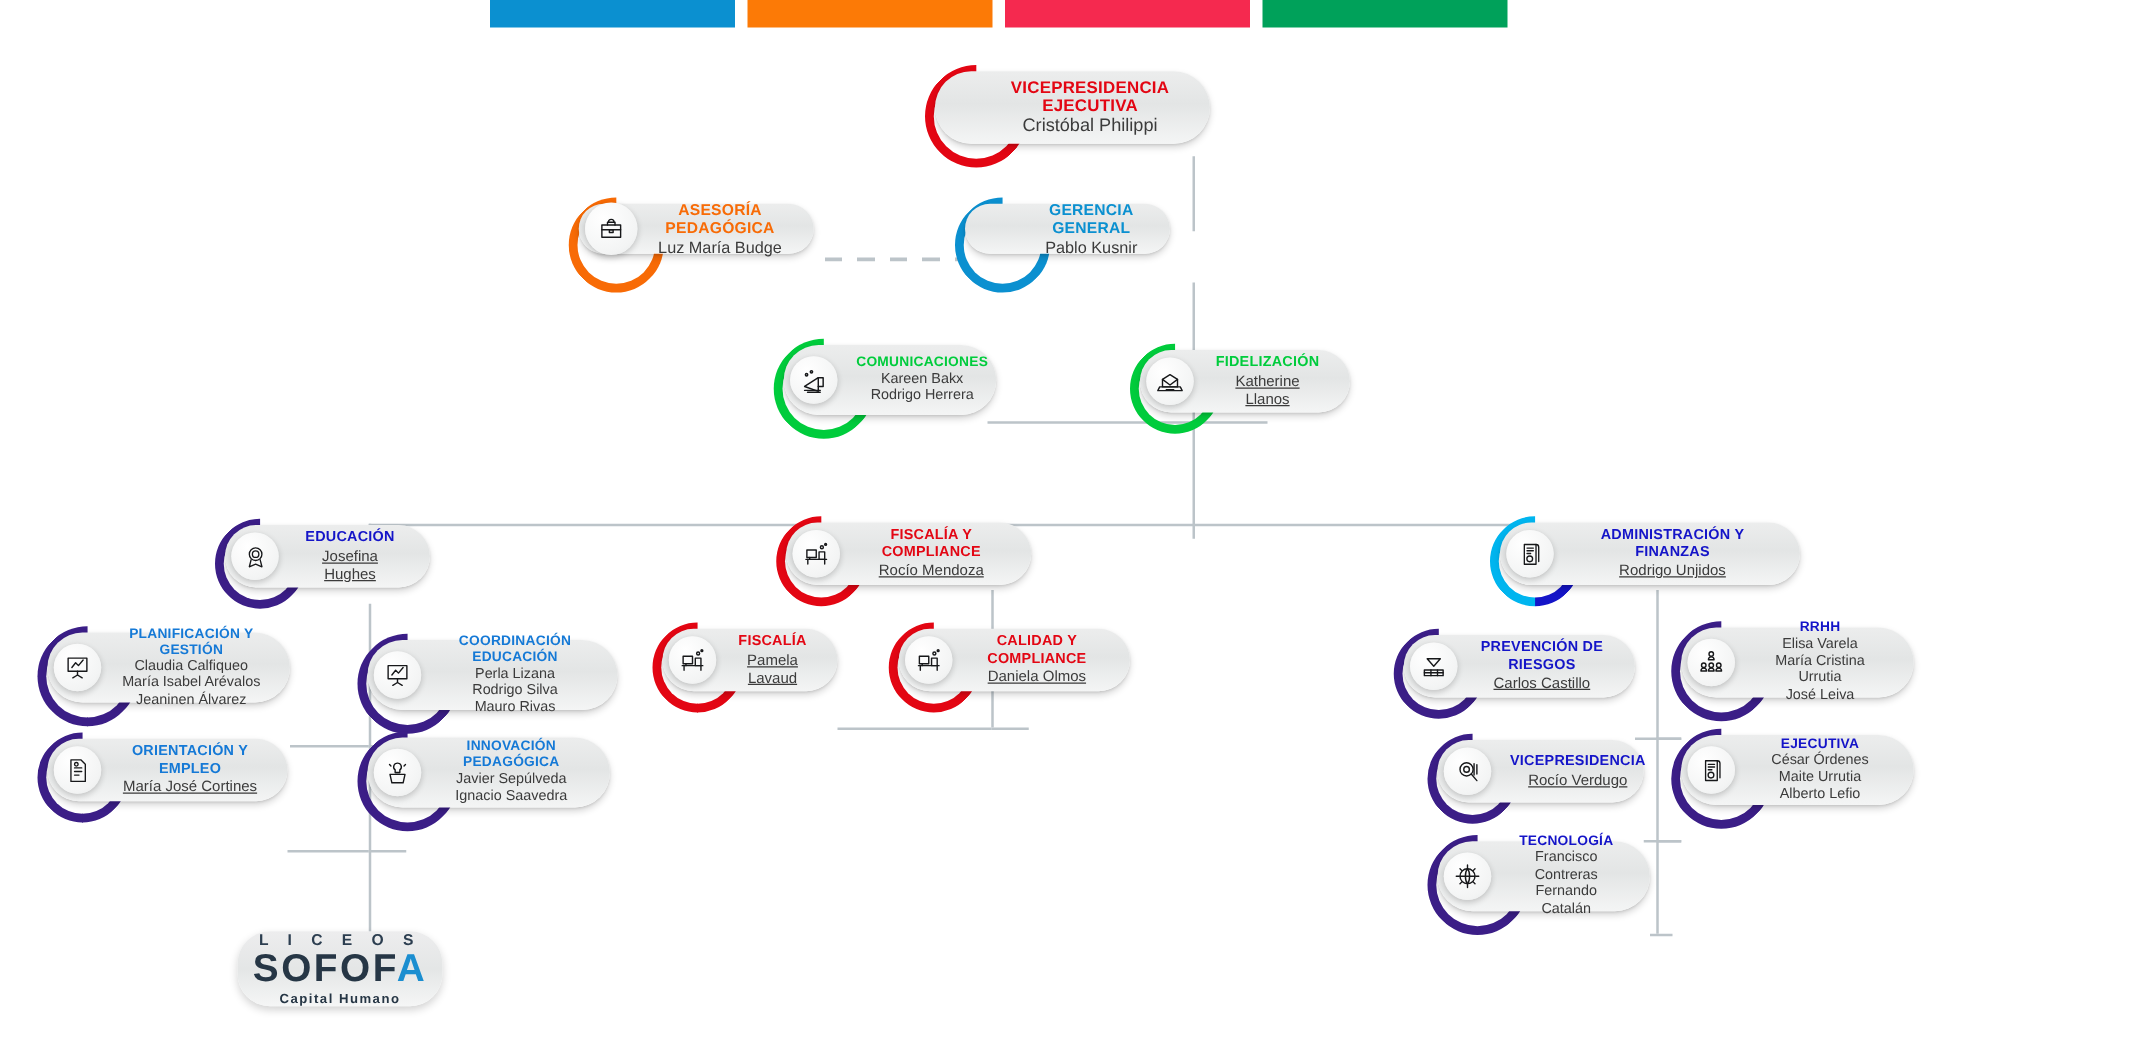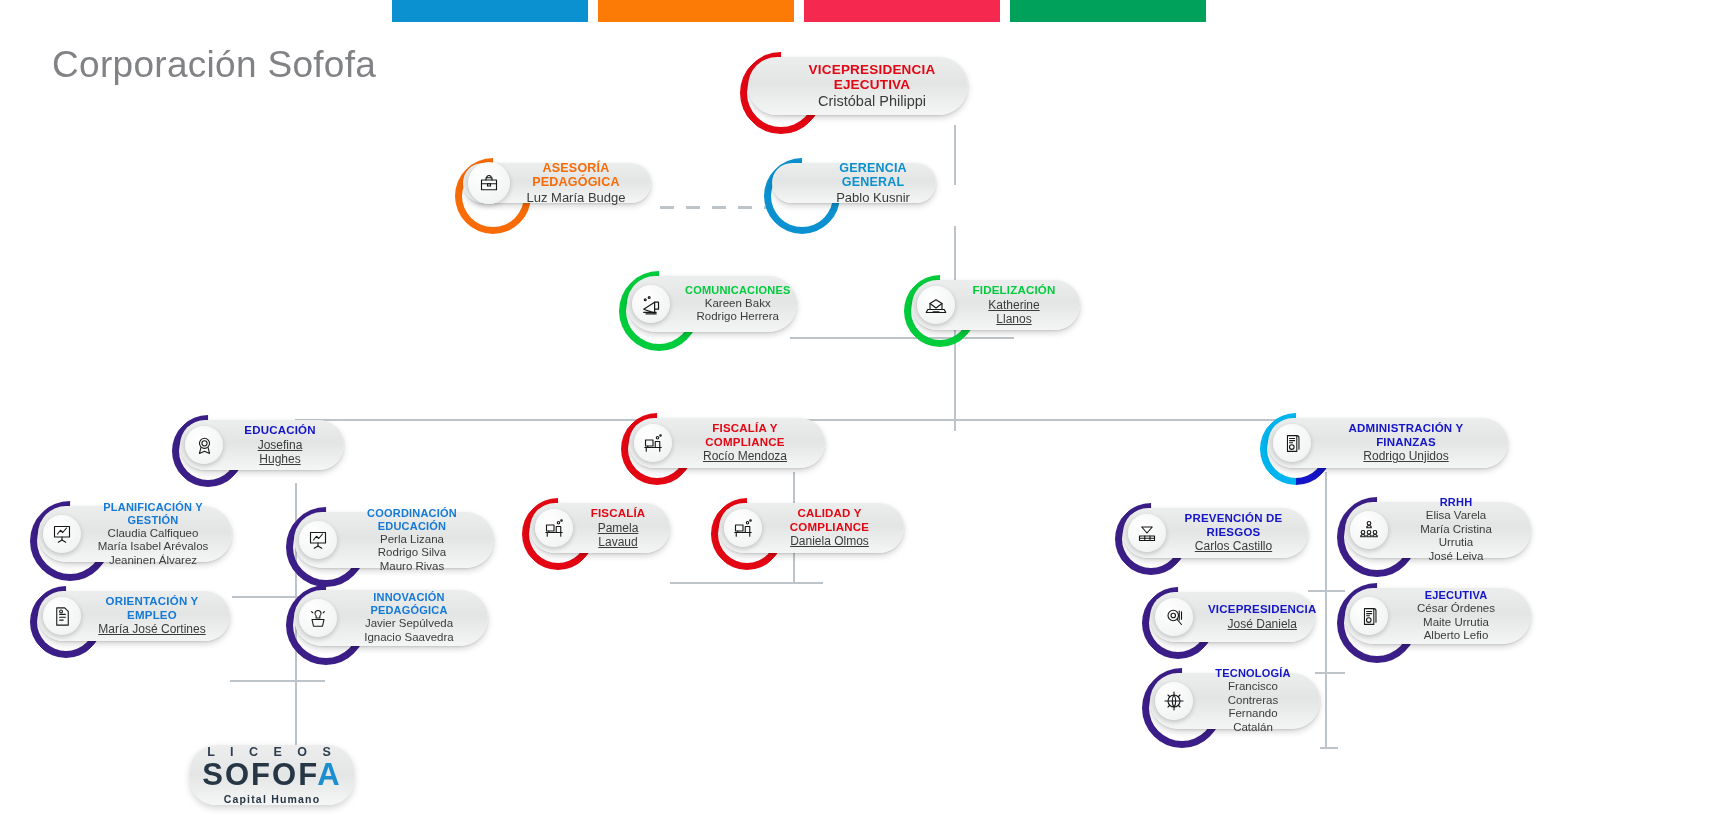--- a/index.html
+++ b/index.html
@@ -73,21 +73,20 @@
 <div id="canvas">
 
   <div id="bars">
       <div class="bar" style="left: 392px; width: 196px; background: rgb(11, 144, 208);"></div>
       <div class="bar" style="left: 598px; width: 196px; background: rgb(252, 122, 6);"></div>
       <div class="bar" style="left: 804px; width: 196px; background: rgb(245, 41, 79);"></div>
       <div class="bar" style="left: 1010px; width: 196px; background: rgb(0, 161, 90);"></div>
     </div>
 
   <div id="title-block">
-    <div id="org-title">Corporación Sofofa</div>
   </div>
 
   <div id="lines">
       <div class="ln lnv" style="left: 954px; top: 125px; height: 60px; background: rgb(188, 196, 201);"></div>
       <div class="dashed" style="left: 660px; top: 206px; width: 110px;"></div>
       <div class="ln lnv" style="left: 954px; top: 226px; height: 205px; background: rgb(188, 196, 201);"></div>
       <div class="ln lnh" style="left: 790px; top: 337px; width: 164px; background: rgb(188, 196, 201);"></div>
       <div class="ln lnh" style="left: 954px; top: 337px; width: 60px; background: rgb(188, 196, 201);"></div>
       <div class="ln lnh" style="left: 295px; top: 419px; width: 1030px; background: rgb(188, 196, 201);"></div>
       <div class="ln lnv" style="left: 295px; top: 419px; height: 38px; background: rgb(188, 196, 201);"></div>
@@ -214,21 +213,21 @@
               <circle stroke="#17181a" fill="none" stroke-width="1.5" stroke-linecap="round" stroke-linejoin="round" cx="22" cy="9" r="1.6"></circle>
               <circle stroke="#17181a" fill="none" stroke-width="1.5" stroke-linecap="round" stroke-linejoin="round" cx="26" cy="6" r="1"></circle>
             </svg>
           </div>
           <div class="txt">
             <div class="ttl" style="color: rgb(227, 6, 19);">FISCALÍA Y COMPLIANCE</div>
             <div class="nm">Rocío Mendoza</div>
           </div>
         </div>
       </div>
-      <div class="node sz-md" style="left: 1268px; top: 418px;">
+      <div class="node sz-md" style="left: 1200px; top: 418px;">
         <div style="position: absolute; width: 58px; height: 58px; left: -8px; top: -5px; border-radius: 50%; border-width: 7px; border-style: solid; border-color: rgb(0, 181, 239) transparent rgb(20, 20, 200) rgb(0, 181, 239); border-image: initial; transform: rotate(-45deg);"></div>
         <div class="pill" style="width: 240px;">
           <div class="ic">
             <svg viewBox="0 0 32 32" width="23" height="23">
               <path stroke="#17181a" fill="none" stroke-width="1.5" stroke-linecap="round" stroke-linejoin="round" d="M9 5h13v22H9z"></path>
               <path stroke="#17181a" fill="none" stroke-width="1.5" stroke-linecap="round" stroke-linejoin="round" d="M12 9h7"></path>
               <path stroke="#17181a" fill="none" stroke-width="1.5" stroke-linecap="round" stroke-linejoin="round" d="M12 12h7"></path>
               <path stroke="#17181a" fill="none" stroke-width="1.5" stroke-linecap="round" stroke-linejoin="round" d="M12 15h4"></path>
               <circle stroke="#17181a" fill="none" stroke-width="1.5" stroke-linecap="round" stroke-linejoin="round" cx="15" cy="21" r="3.2"></circle>
               <path stroke="#17181a" fill="none" stroke-width="1.5" stroke-linecap="round" stroke-linejoin="round" d="M22 5c2 0 3 1 3 3v16"></path>
@@ -405,21 +404,21 @@
             <svg viewBox="0 0 32 32" width="24" height="24">
               <circle stroke="#17181a" fill="none" stroke-width="1.5" stroke-linecap="round" stroke-linejoin="round" cx="15" cy="14" r="7"></circle>
               <path stroke="#17181a" fill="none" stroke-width="1.5" stroke-linecap="round" stroke-linejoin="round" d="M12 14a3 3 0 0 1 6 0 3 3 0 0 1-6 0z"></path>
               <path stroke="#17181a" fill="none" stroke-width="1.5" stroke-linecap="round" stroke-linejoin="round" d="M20 19l6 7"></path>
               <path stroke="#17181a" fill="none" stroke-width="1.5" stroke-linecap="round" stroke-linejoin="round" d="M23 8v12"></path>
               <path stroke="#17181a" fill="none" stroke-width="1.5" stroke-linecap="round" stroke-linejoin="round" d="M26 9v10"></path>
             </svg>
           </div>
           <div class="txt">
             <div class="ttl" style="color: rgb(20, 20, 200);">VICEPRESIDENCIA</div>
-            <div class="nm">José Daniela</div>
+            <div class="nm">Rocío Verdugo</div>
           </div>
         </div>
       </div>
       <div class="node sz-sm" style="left: 1345px; top: 588px;">
         <div style="position: absolute; width: 66px; height: 66px; left: -8px; top: -5px; border-radius: 50%; border-width: 7px; border-style: solid; border-color: rgb(59, 30, 135) transparent rgb(59, 30, 135) rgb(59, 30, 135); border-image: initial; transform: rotate(-45deg);"></div>
         <div class="pill" style="width: 186px;">
           <div class="ic">
             <svg viewBox="0 0 32 32" width="23" height="23">
               <path stroke="#17181a" fill="none" stroke-width="1.5" stroke-linecap="round" stroke-linejoin="round" d="M9 5h13v22H9z"></path>
               <path stroke="#17181a" fill="none" stroke-width="1.5" stroke-linecap="round" stroke-linejoin="round" d="M12 9h7"></path>

